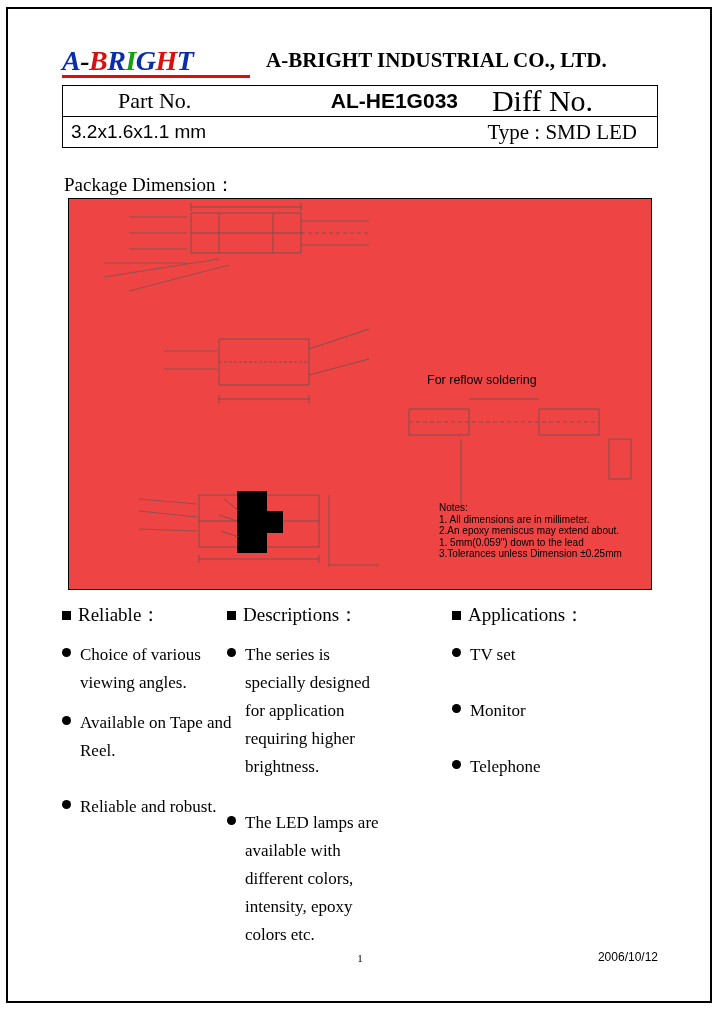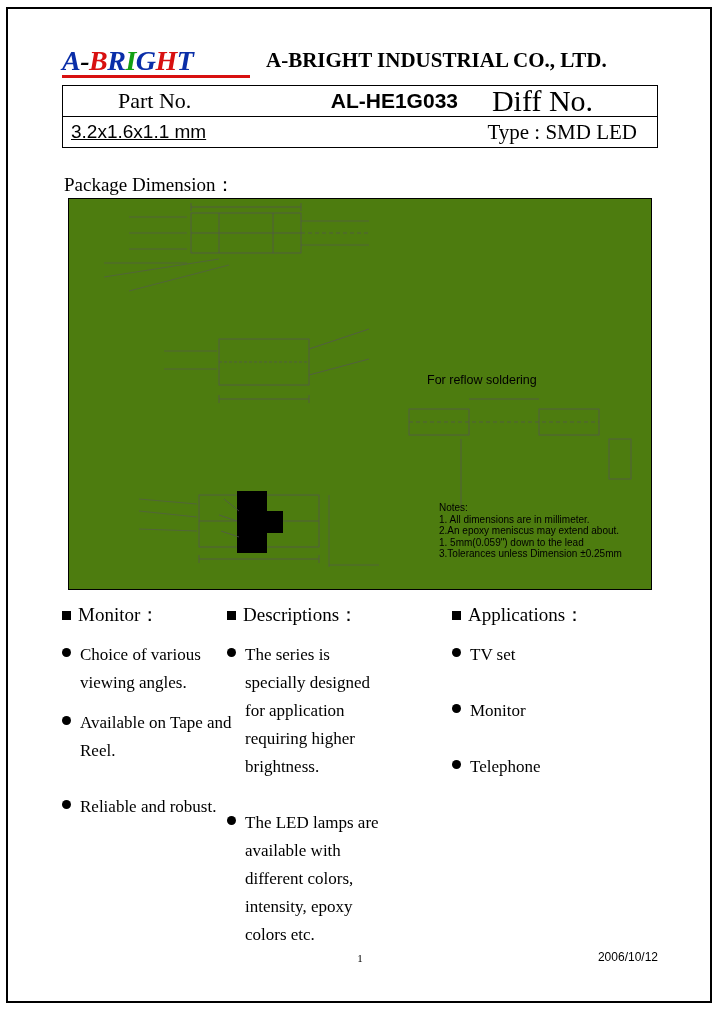--- a/index.html
+++ b/index.html
@@ -110,21 +110,20 @@
     font-family: "Liberation Serif", serif;
     flex: 1;
     text-align: center;
     padding-right: 30px;
   }
   .cell-dim {
     font-size: 19px;
     font-family: "Liberation Sans", sans-serif;
     padding-left: 8px;
     flex: 1;
-    text-decoration: underline;
   }
   .cell-type {
     font-size: 21px;
     font-family: "Liberation Serif", serif;
     padding-right: 20px;
     white-space: nowrap;
   }
 
   
   .pkg-title {
@@ -132,21 +131,21 @@
     left: 64px; top: 172px;
     font-size: 19px;
     font-family: "Liberation Serif", serif;
   }
   .pkg-box {
     position: absolute;
     left: 68px; top: 198px;
     width: 584px; height: 392px;
     border: 1px solid #000;
     box-sizing: border-box;
-    background: #4d7c0f;
+    background: #ef4444;
     overflow: hidden;
   }
   .pkg-svg { position: absolute; left: 0; top: 0; }
   .reflow-label {
     position: absolute;
     left: 358px; top: 174px;
     font-family: "Liberation Sans", sans-serif;
     font-size: 12.5px;
     white-space: nowrap;
   }
@@ -320,21 +319,21 @@
       <div>   1. 5mm(0.059") down to the lead</div>
       <div>3.Tolerances unless Dimension ±0.25mm</div>
     </div>
   </div>
 
   <div class="cols">
 
     <div class="col col-features">
       <div class="col-head">
         <span class="sq"></span>
-        <span>Monitor：</span>
+        <span>Reliable：</span>
       </div>
       <div style="height:13px"></div>
       <div class="bullet-item">
         <span class="dot"></span>
         <span class="bullet-text">Choice of various viewing angles.</span>
       </div>
       <div style="height:12px"></div>
       <div class="bullet-item">
         <span class="dot"></span>
         <span class="bullet-text">Available on Tape and Reel.</span>

